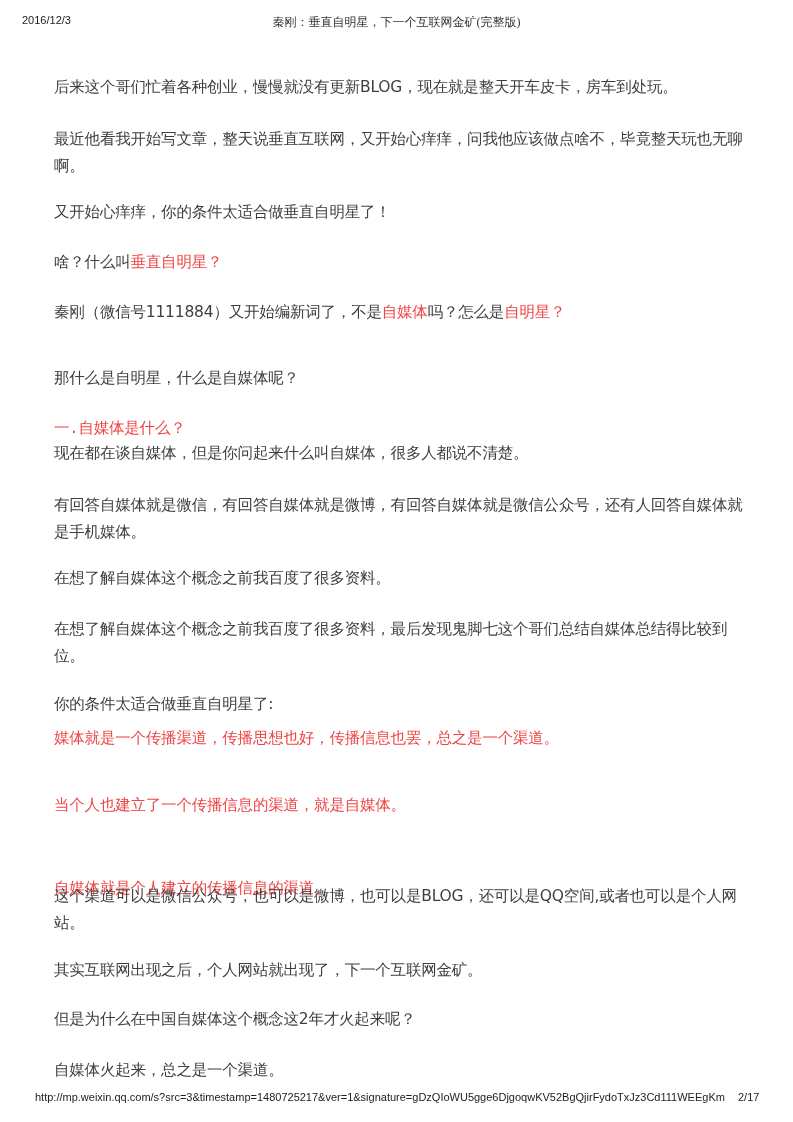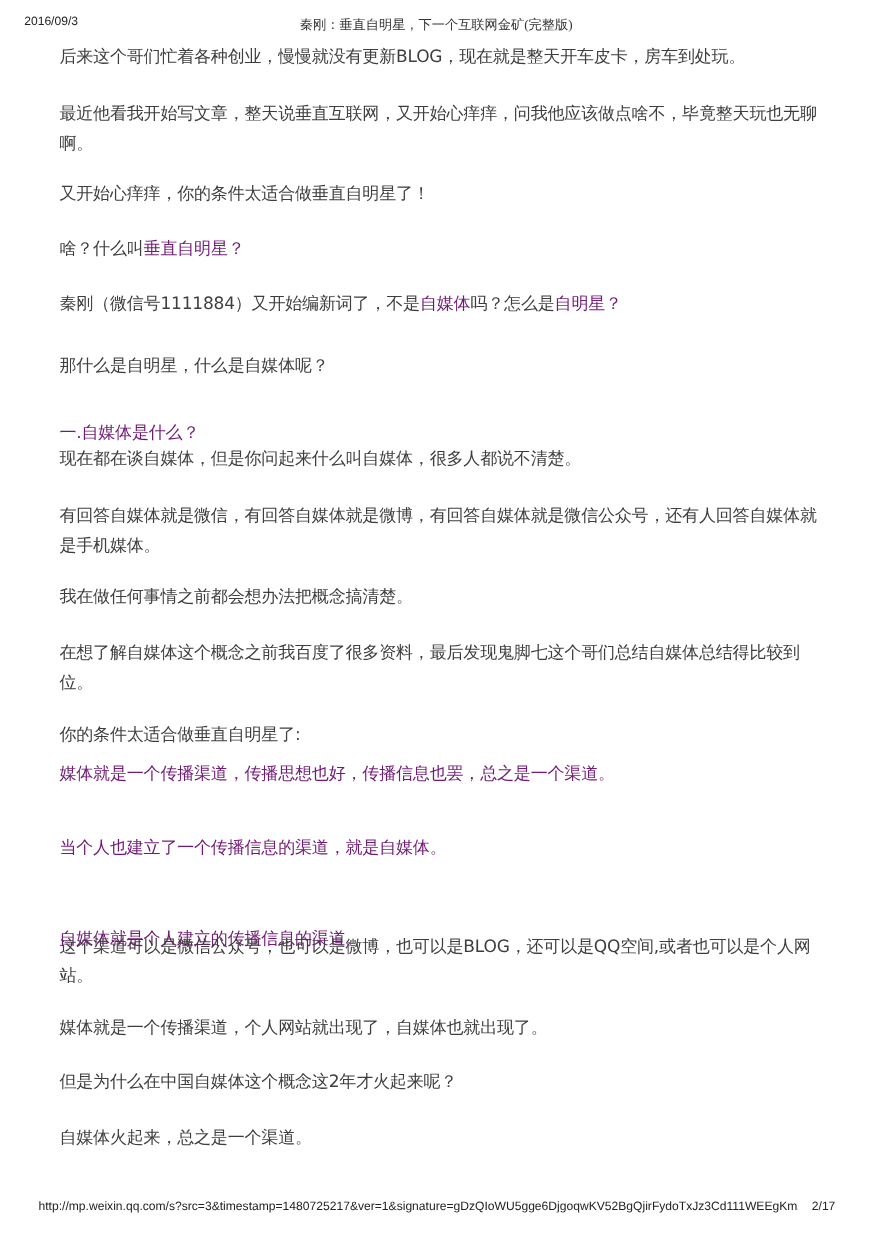--- a/index.html
+++ b/index.html
@@ -2,52 +2,52 @@
 <html><head>
   <meta charset="utf-8">
   <style>
     html, body { margin: 0; padding: 0; background: #ffffff; }
     body { width: 793px; height: 1122px; position: relative; overflow: hidden;
            font-family: "DejaVu Sans", "Liberation Sans", sans-serif; color: #3e3e3e; }
     .hdr { position: absolute; top: 14px; font-size: 11px; color: #222; font-family: "Liberation Sans", sans-serif; }
     .hdr-date { left: 22px; }
     .hdr-title { left: 0; width: 793px; text-align: center; font-family: "Liberation Serif", "DejaVu Serif", serif; font-size: 12px; color: #333; }
     .content { position: absolute; left: 54px; top: 0; width: 690px; }
-    .p { position: absolute; left: 0; width: 690px; font-size: 15.5px; line-height: 27px; letter-spacing: -0.2px; white-space: normal; }
-    .red { color: #701a75; }
+    .p { position: absolute; left: 0; width: 690px; font-size: 15.5px; line-height: 27px; letter-spacing: -0.2px; white-space: normal; margin-top: 36px; }
+    .red { color: #ef4444; font-family: Liberation Mono, monospace; }
     .ftr { position: absolute; top: 1091px; font-size: 11px; color: #222; font-family: "Liberation Sans", sans-serif; }
     .ftr-url { left: 35px; width: 690px; white-space: nowrap; overflow: hidden; }
     .ftr-page { left: 738px; }
   </style>
 </head>
 <body>
 
-<div class="hdr hdr-date">2016/09/3</div>
+<div class="hdr hdr-date">2016/12/3</div>
 <div class="hdr hdr-title">秦刚：垂直自明星，下一个互联网金矿(完整版)</div>
 
 <div class="content">
   <div class="p" style="top:38px">后来这个哥们忙着各种创业，慢慢就没有更新BLOG，现在就是整天开车皮卡，房车到处玩。</div>
   <div class="p" style="top:90px">最近他看我开始写文章，整天说垂直互联网，又开始心痒痒，问我他应该做点啥不，毕竟整天玩也无聊啊。</div>
   <div class="p" style="top:163px">又开始心痒痒，你的条件太适合做垂直自明星了！</div>
   <div class="p" style="top:213px">
     <span>啥？什么叫</span><span class="red">垂直自明星？</span>
   </div>
   <div class="p" style="top:263px">
     <span>秦刚（微信号1111884）又开始编新词了，不是</span><span class="red">自媒体</span><span>吗？怎么是</span><span class="red">自明星？</span>
   </div>
-  <div class="p" style="top:319px">那什么是自明星，什么是自媒体呢？</div>
+  <div class="p" style="top:329px">那什么是自明星，什么是自媒体呢？</div>
   <div class="p red" style="top:380px">一.自媒体是什么？</div>
   <div class="p" style="top:404px">现在都在谈自媒体，但是你问起来什么叫自媒体，很多人都说不清楚。</div>
   <div class="p" style="top:456px">有回答自媒体就是微信，有回答自媒体就是微博，有回答自媒体就是微信公众号，还有人回答自媒体就是手机媒体。</div>
-  <div class="p" style="top:529px">我在做任何事情之前都会想办法把概念搞清楚。</div>
+  <div class="p" style="top:529px">在想了解自媒体这个概念之前我百度了很多资料。</div>
   <div class="p" style="top:580px">在想了解自媒体这个概念之前我百度了很多资料，最后发现鬼脚七这个哥们总结自媒体总结得比较到位。</div>
   <div class="p" style="top:655px">你的条件太适合做垂直自明星了:</div>
   <div class="p red" style="top:690px">媒体就是一个传播渠道，传播思想也好，传播信息也罢，总之是一个渠道。</div>
   <div class="p red" style="top:757px">当个人也建立了一个传播信息的渠道，就是自媒体。</div>
   <div class="p red" style="top:840px">自媒体就是个人建立的传播信息的渠道。</div>
   <div class="p" style="top:847px">这个渠道可以是微信公众号，也可以是微博，也可以是BLOG，还可以是QQ空间,或者也可以是个人网站。</div>
-  <div class="p" style="top:921px">媒体就是一个传播渠道，个人网站就出现了，自媒体也就出现了。</div>
+  <div class="p" style="top:921px">其实互联网出现之后，个人网站就出现了，下一个互联网金矿。</div>
   <div class="p" style="top:970px">但是为什么在中国自媒体这个概念这2年才火起来呢？</div>
   <div class="p" style="top:1021px">自媒体火起来，总之是一个渠道。</div>
 </div>
 
 <div class="ftr ftr-url">http://mp.weixin.qq.com/s?src=3&amp;timestamp=1480725217&amp;ver=1&amp;signature=gDzQIoWU5gge6DjgoqwKV52BgQjirFydoTxJz3Cd111WEEgKmA4…</div>
 <div class="ftr ftr-page">2/17</div>
 
 </body></html>

